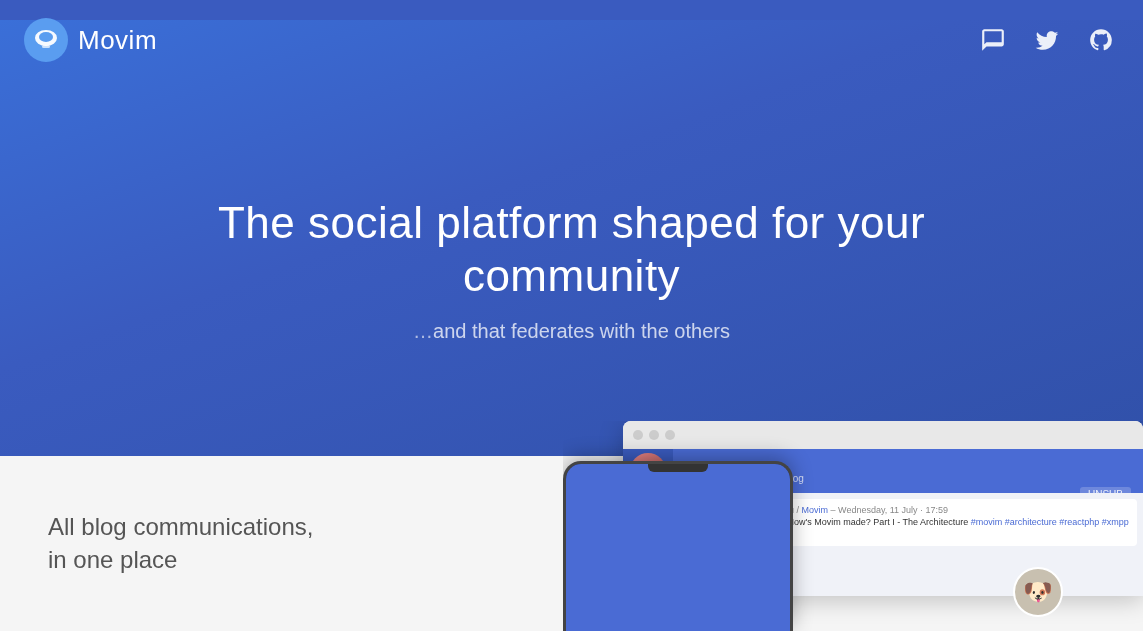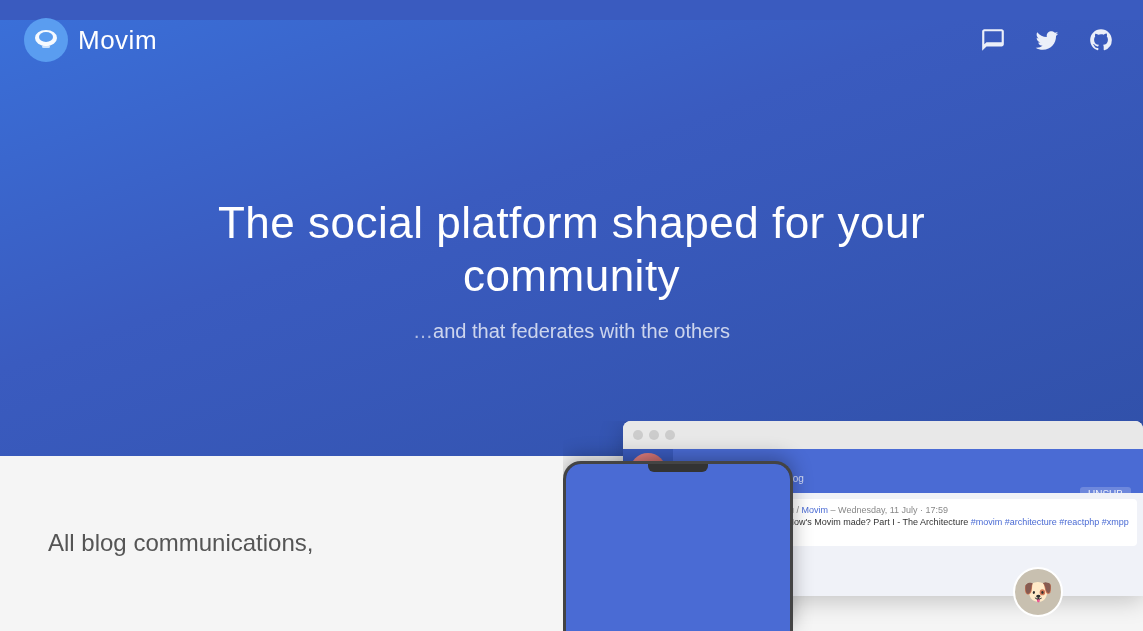--- a/index.html
+++ b/index.html
@@ -361,20 +361,21 @@
 <div class="hero">
   <h1 class="hero-title">The social platform shaped for your community</h1>
   <p class="hero-subtitle">
     <span class="dots">…</span><span>and that federates with the others</span>
   </p>
 </div>
 
 <div class="lower">
   <div class="lower-text">
     <div>All blog communications,</div>
+    <div>in one place</div>
   </div>
 </div>
 
 <div class="screenshot-container">
 
   <div class="browser-frame">
     <div class="browser-bar">
       <div class="browser-dot"></div>
       <div class="browser-dot"></div>
       <div class="browser-dot"></div>

